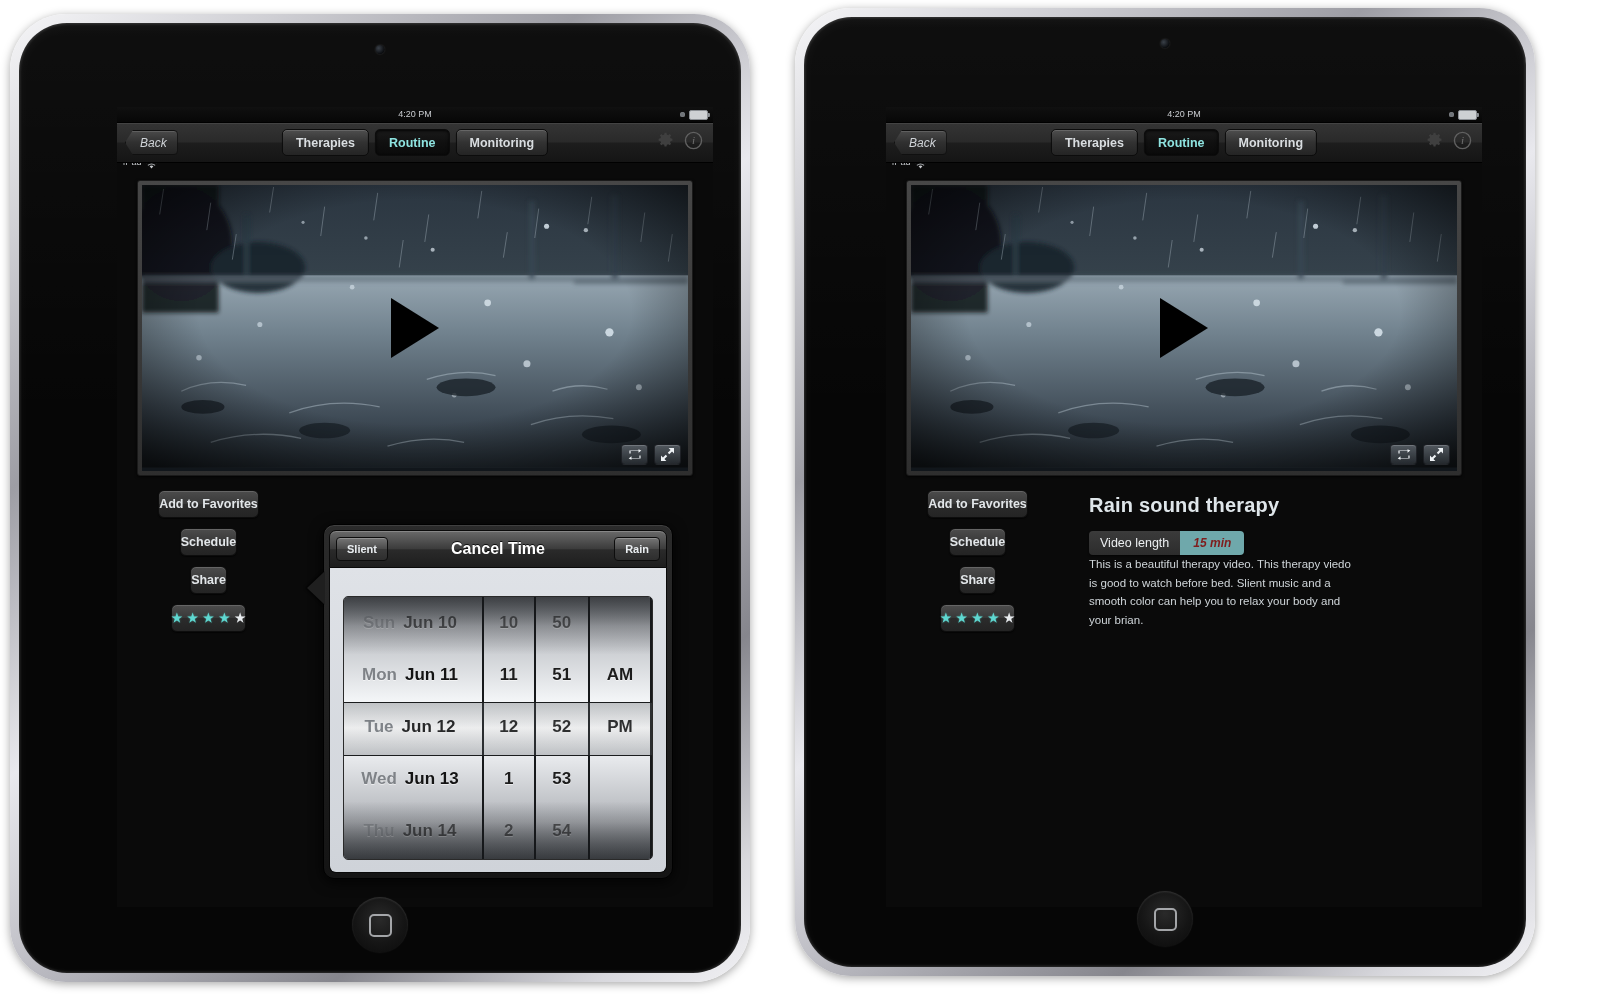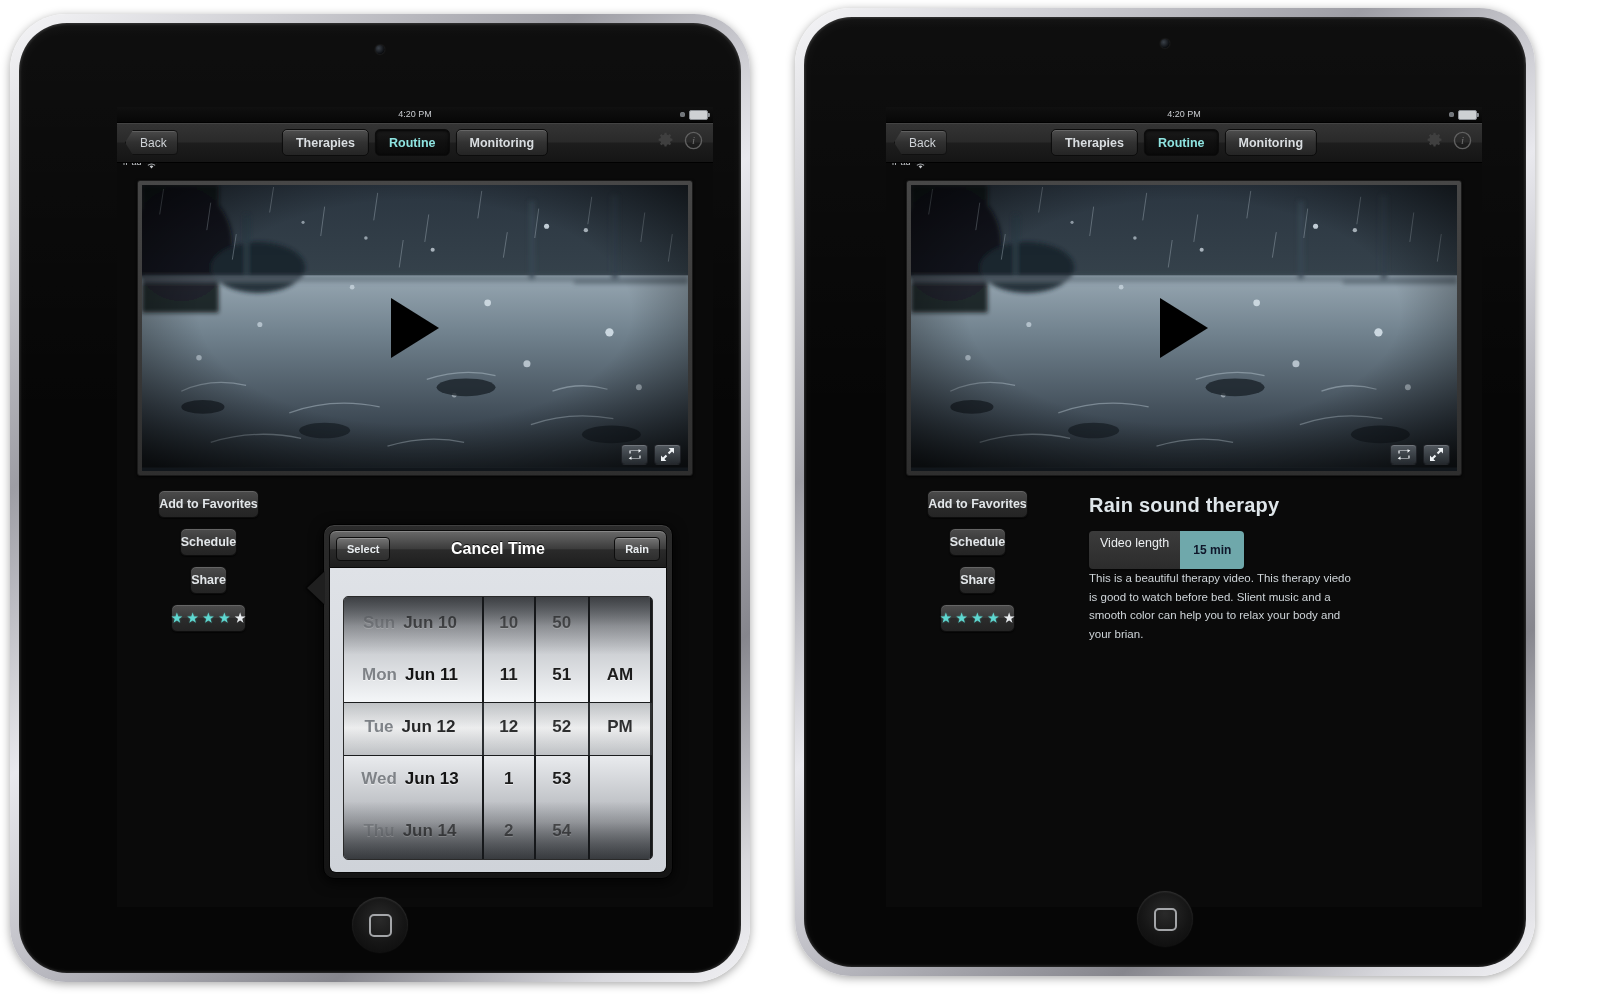--- a/index.html
+++ b/index.html
@@ -93,20 +93,21 @@
   .back-btn{
     position:absolute;left:8px;
     height:23px;padding:0 10px 0 14px;
     display:flex;align-items:center;
     font-size:12px;color:#cfd3d7;
     background:linear-gradient(180deg,#4a4a4a,#303030 50%,#232323);
     border:1px solid #101010;border-radius:4px;
     box-shadow:inset 0 1px 0 rgba(255,255,255,.12);
     clip-path:polygon(8px 0,100% 0,100% 100%,8px 100%,0 50%);
     cursor:pointer;
+    font-style:italic;
   }
   .seg{
     position:absolute;left:50%;transform:translateX(-50%);
     display:flex;gap:6px;
   }
   .seg-btn{
     height:25px;padding:0 13px;
     display:flex;align-items:center;justify-content:center;
     font-size:12.5px;font-weight:bold;color:#d9dde0;
     background:linear-gradient(180deg,#4e4e4e,#323232 50%,#242424);
@@ -175,22 +176,23 @@
     font-size:20px;font-weight:bold;color:#dfe6ea;margin:4px 0 14px;
     letter-spacing:.2px;
   }
   .len-badge{display:inline-flex;border-radius:4px;overflow:hidden;box-shadow:0 1px 2px rgba(0,0,0,.6);}
   .len-label{
     background:linear-gradient(180deg,#3b3b3b,#2c2c2c);
     color:#eceff1;font-size:12.5px;font-weight:normal;
     padding:5px 11px;
   }
   .len-val{
-    background:#6fa8ab;color:#0f172a;font-size:12px;font-weight:bold;
-    padding:12px 13px;
+    background:#6fa8ab;color:#7f1d1d;font-size:12px;font-weight:bold;
+    padding:5px 13px;
+    font-style:italic;
   }
   .vid-desc{
     font-size:11.5px;line-height:1.62;color:#cfd5d9;
     max-width:262px;
   }
 
   
   .popover{
     position:absolute;left:206px;top:417px;
     width:350px;
@@ -443,21 +445,21 @@
               <span class="star on">★</span>
               <span class="star on">★</span>
               <span class="star off">★</span>
             </div>
           </div>
         </div>
 
         <div class="popover">
           <div class="pop-arrow"></div>
           <div class="pop-header">
-            <div class="pop-btn cancel">Select</div>
+            <div class="pop-btn cancel">Slient</div>
             <div class="pop-title">Cancel Time</div>
             <div class="pop-btn next">Rain</div>
           </div>
           <div class="pop-body">
             <div class="picker">
               <div class="wheel w-day">
                 <ul>
                   <li class="dim">
                       <span class="dow">Sun</span>
                       <span class="dat">Jun 10</span>

